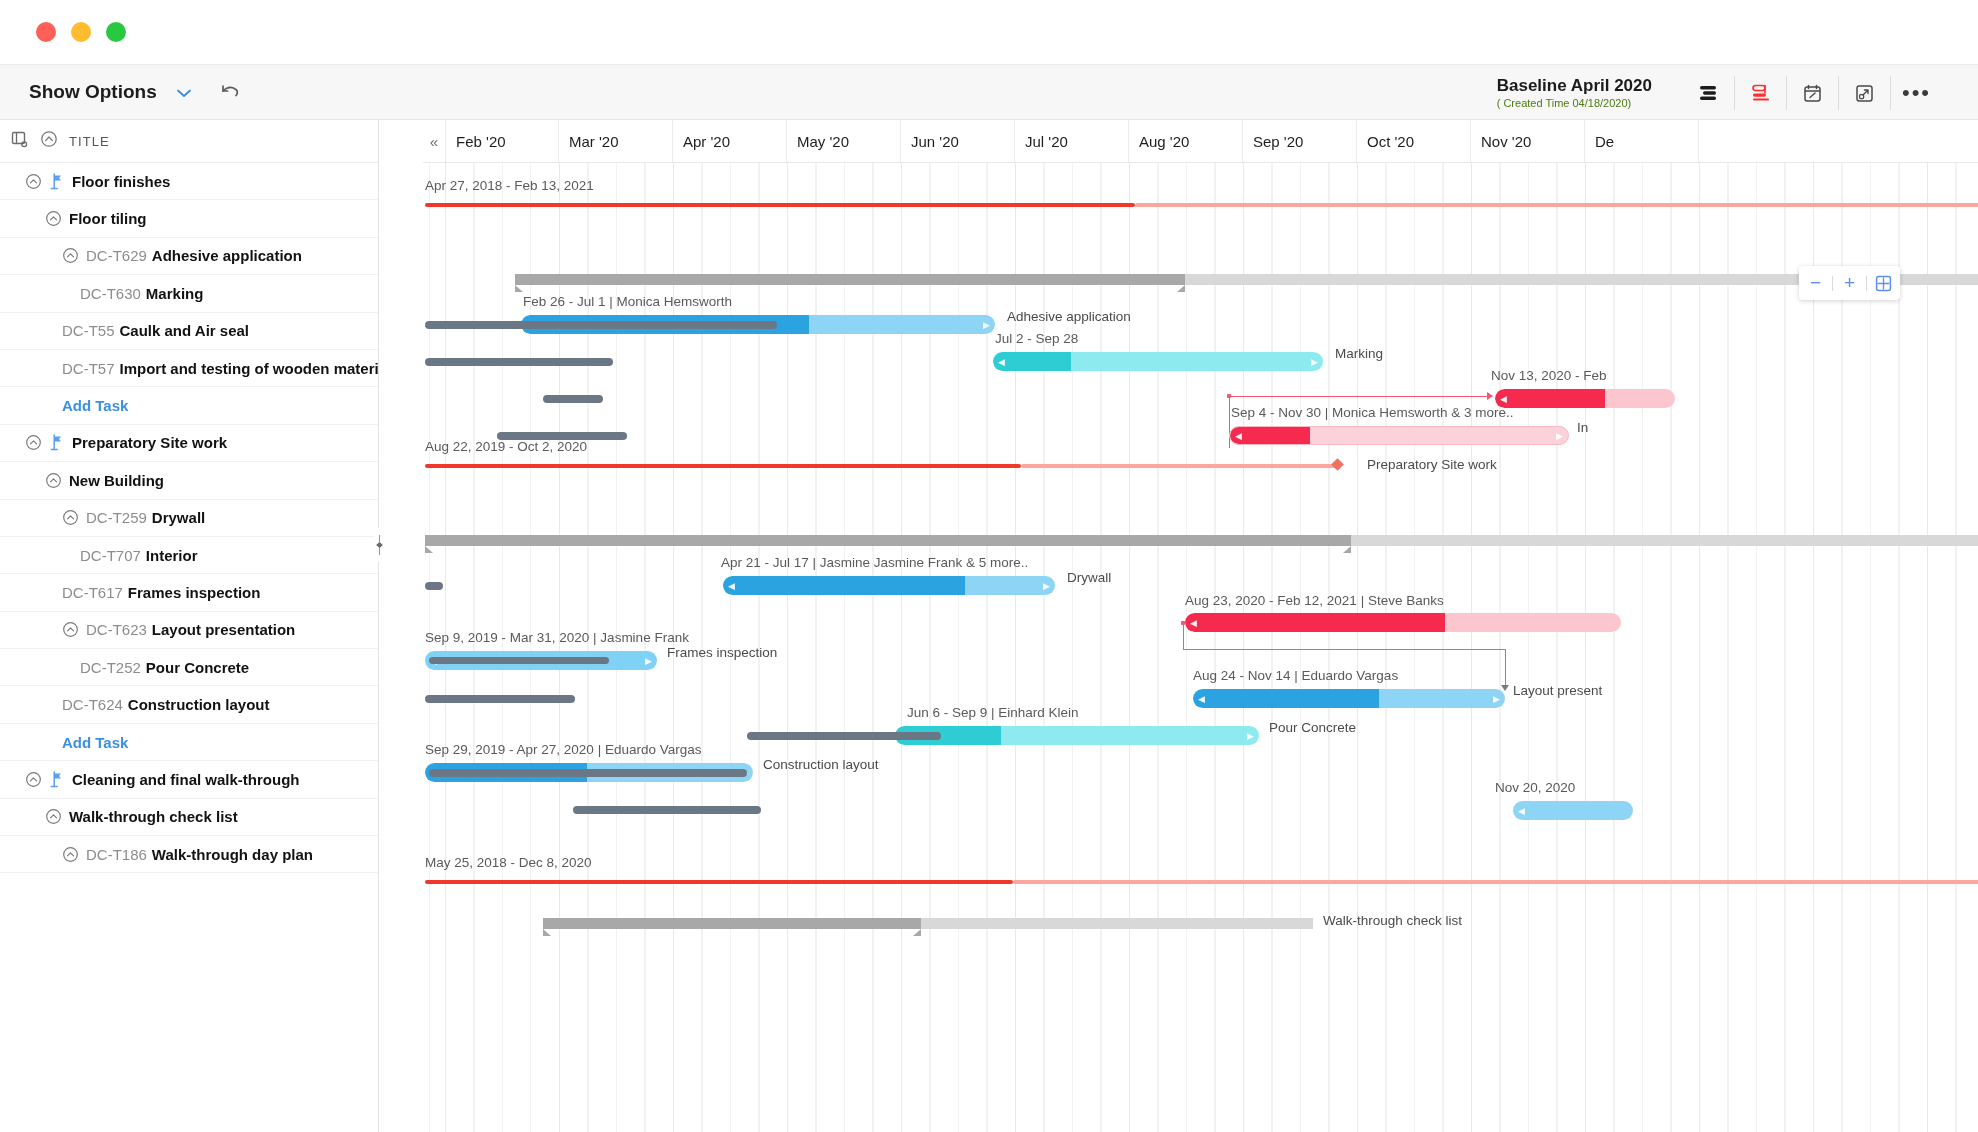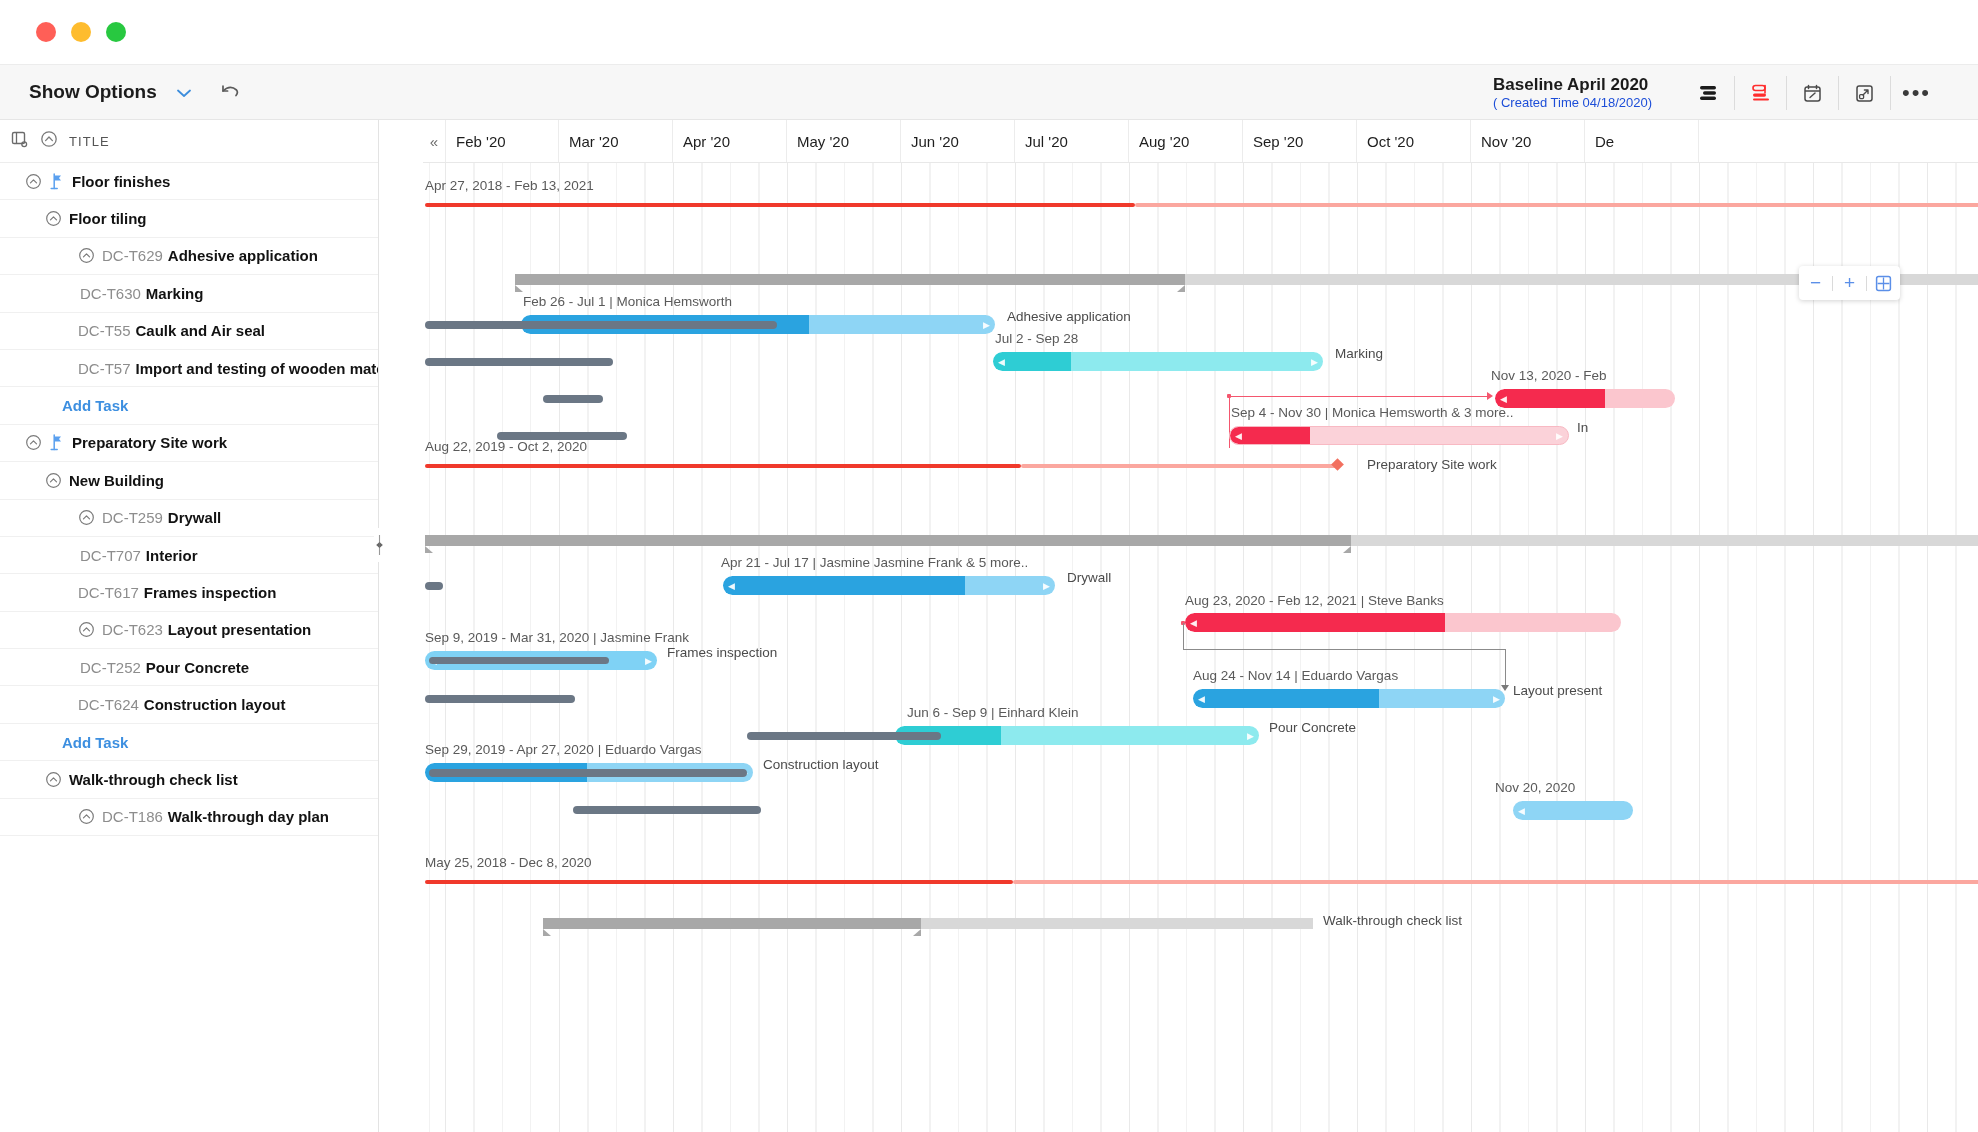--- a/index.html
+++ b/index.html
@@ -37,21 +37,21 @@
     align-items:center; justify-content:center; cursor:pointer;
   }
   .undo-btn svg { display:block; }
 
   .toolbar-right {
     position:absolute; right:36px; top:0; height:56px;
     display:flex; align-items:center; gap:0;
   }
   .baseline-block { text-align:left; margin-right:30px; }
   .baseline-title { font-size:17px; font-weight:700; color:#1b1b1b; line-height:1.25; }
-  .baseline-sub { font-size:13px; color:#1d4ed8; line-height:1.3; }
+  .baseline-sub { font-size:11px; color:#4d7c0f; line-height:1.3; }
   .tb-icon {
     width:52px; height:34px; display:flex; align-items:center; justify-content:center;
     cursor:pointer; border-left:1px solid #dcdcdc;
   }
   .tb-icon:first-of-type { border-left:none; }
   .tb-icon.nodiv { border-left:none; }
   .tb-dots { letter-spacing:2px; font-size:22px; color:#3b3b3b; line-height:0.6; }
 
   
   .main { display:flex; height:1012px; position:relative;gap:44px; }
@@ -71,21 +71,21 @@
     height:37.4px; display:flex; align-items:center;
     border-bottom:1px solid #f0f0f0; white-space:nowrap;
     font-size:15px; color:#1f1f1f; cursor:pointer;
   }
   .row .caret { margin-right:7px; display:inline-flex; align-items:center; }
   .flag { margin-right:8px; display:inline-flex; align-items:center; }
   .tid { color:#8d8d8d; font-weight:400; margin-right:5px; }
   .tname { font-weight:700; color:#121212; }
   .row.level0 { padding-left:25px; }
   .row.level1 { padding-left:45px; }
-  .row.level2 { padding-left:78px; }
+  .row.level2 { padding-left:62px; }
   .row.level3 { padding-left:80px; }
   .row.addtask { padding-left:62px; }
   .addtask-label { color:#3d8fe0; font-weight:700; font-size:15px; }
   .row.group .tname { font-weight:700; }
 
   
   .splitter {
     position:absolute; left:373px; top:0; width:12px; height:1012px;
     z-index:30; cursor:col-resize;
   }
@@ -382,20 +382,36 @@
           <span class="tid">DC-T252</span>
           <span class="tname">Pour Concrete</span>
         </div>
         <div class="row level2">
           <span class="tid">DC-T624</span>
           <span class="tname">Construction layout</span>
         </div>
         <div class="row level2 addtask">
           <span class="addtask-label">Add Task</span>
         </div>
+        <div class="row level0 group">
+          <span class="caret">
+            <svg width="17" height="17" viewBox="0 0 18 18">
+              <circle cx="9" cy="9" r="7.2" fill="none" stroke="#7a7a7a" stroke-width="1.25"></circle>
+              <path d="M5.8 10.4 L9 7.2 L12.2 10.4" stroke="#7a7a7a" stroke-width="1.25" fill="none" stroke-linecap="round" stroke-linejoin="round"></path>
+            </svg>
+          </span>
+          <span class="flag">
+            <svg width="15" height="17" viewBox="0 0 15 17">
+              <path d="M5.2 2.5 H12 L10 5 L12 7.5 H5.2" fill="#5aa0ef"></path>
+              <path d="M5.2 1 V15.5" stroke="#5aa0ef" stroke-width="1.5" stroke-linecap="round"></path>
+              <path d="M2.2 15.5 H8.2" stroke="#5aa0ef" stroke-width="1.5" stroke-linecap="round"></path>
+            </svg>
+          </span>
+          <span class="tname">Cleaning and final walk-through</span>
+        </div>
         <div class="row level1 group">
           <span class="caret">
             <svg width="17" height="17" viewBox="0 0 18 18">
               <circle cx="9" cy="9" r="7.2" fill="none" stroke="#7a7a7a" stroke-width="1.25"></circle>
               <path d="M5.8 10.4 L9 7.2 L12.2 10.4" stroke="#7a7a7a" stroke-width="1.25" fill="none" stroke-linecap="round" stroke-linejoin="round"></path>
             </svg>
           </span>
           <span class="tname">Walk-through check list</span>
         </div>
         <div class="row level2">

